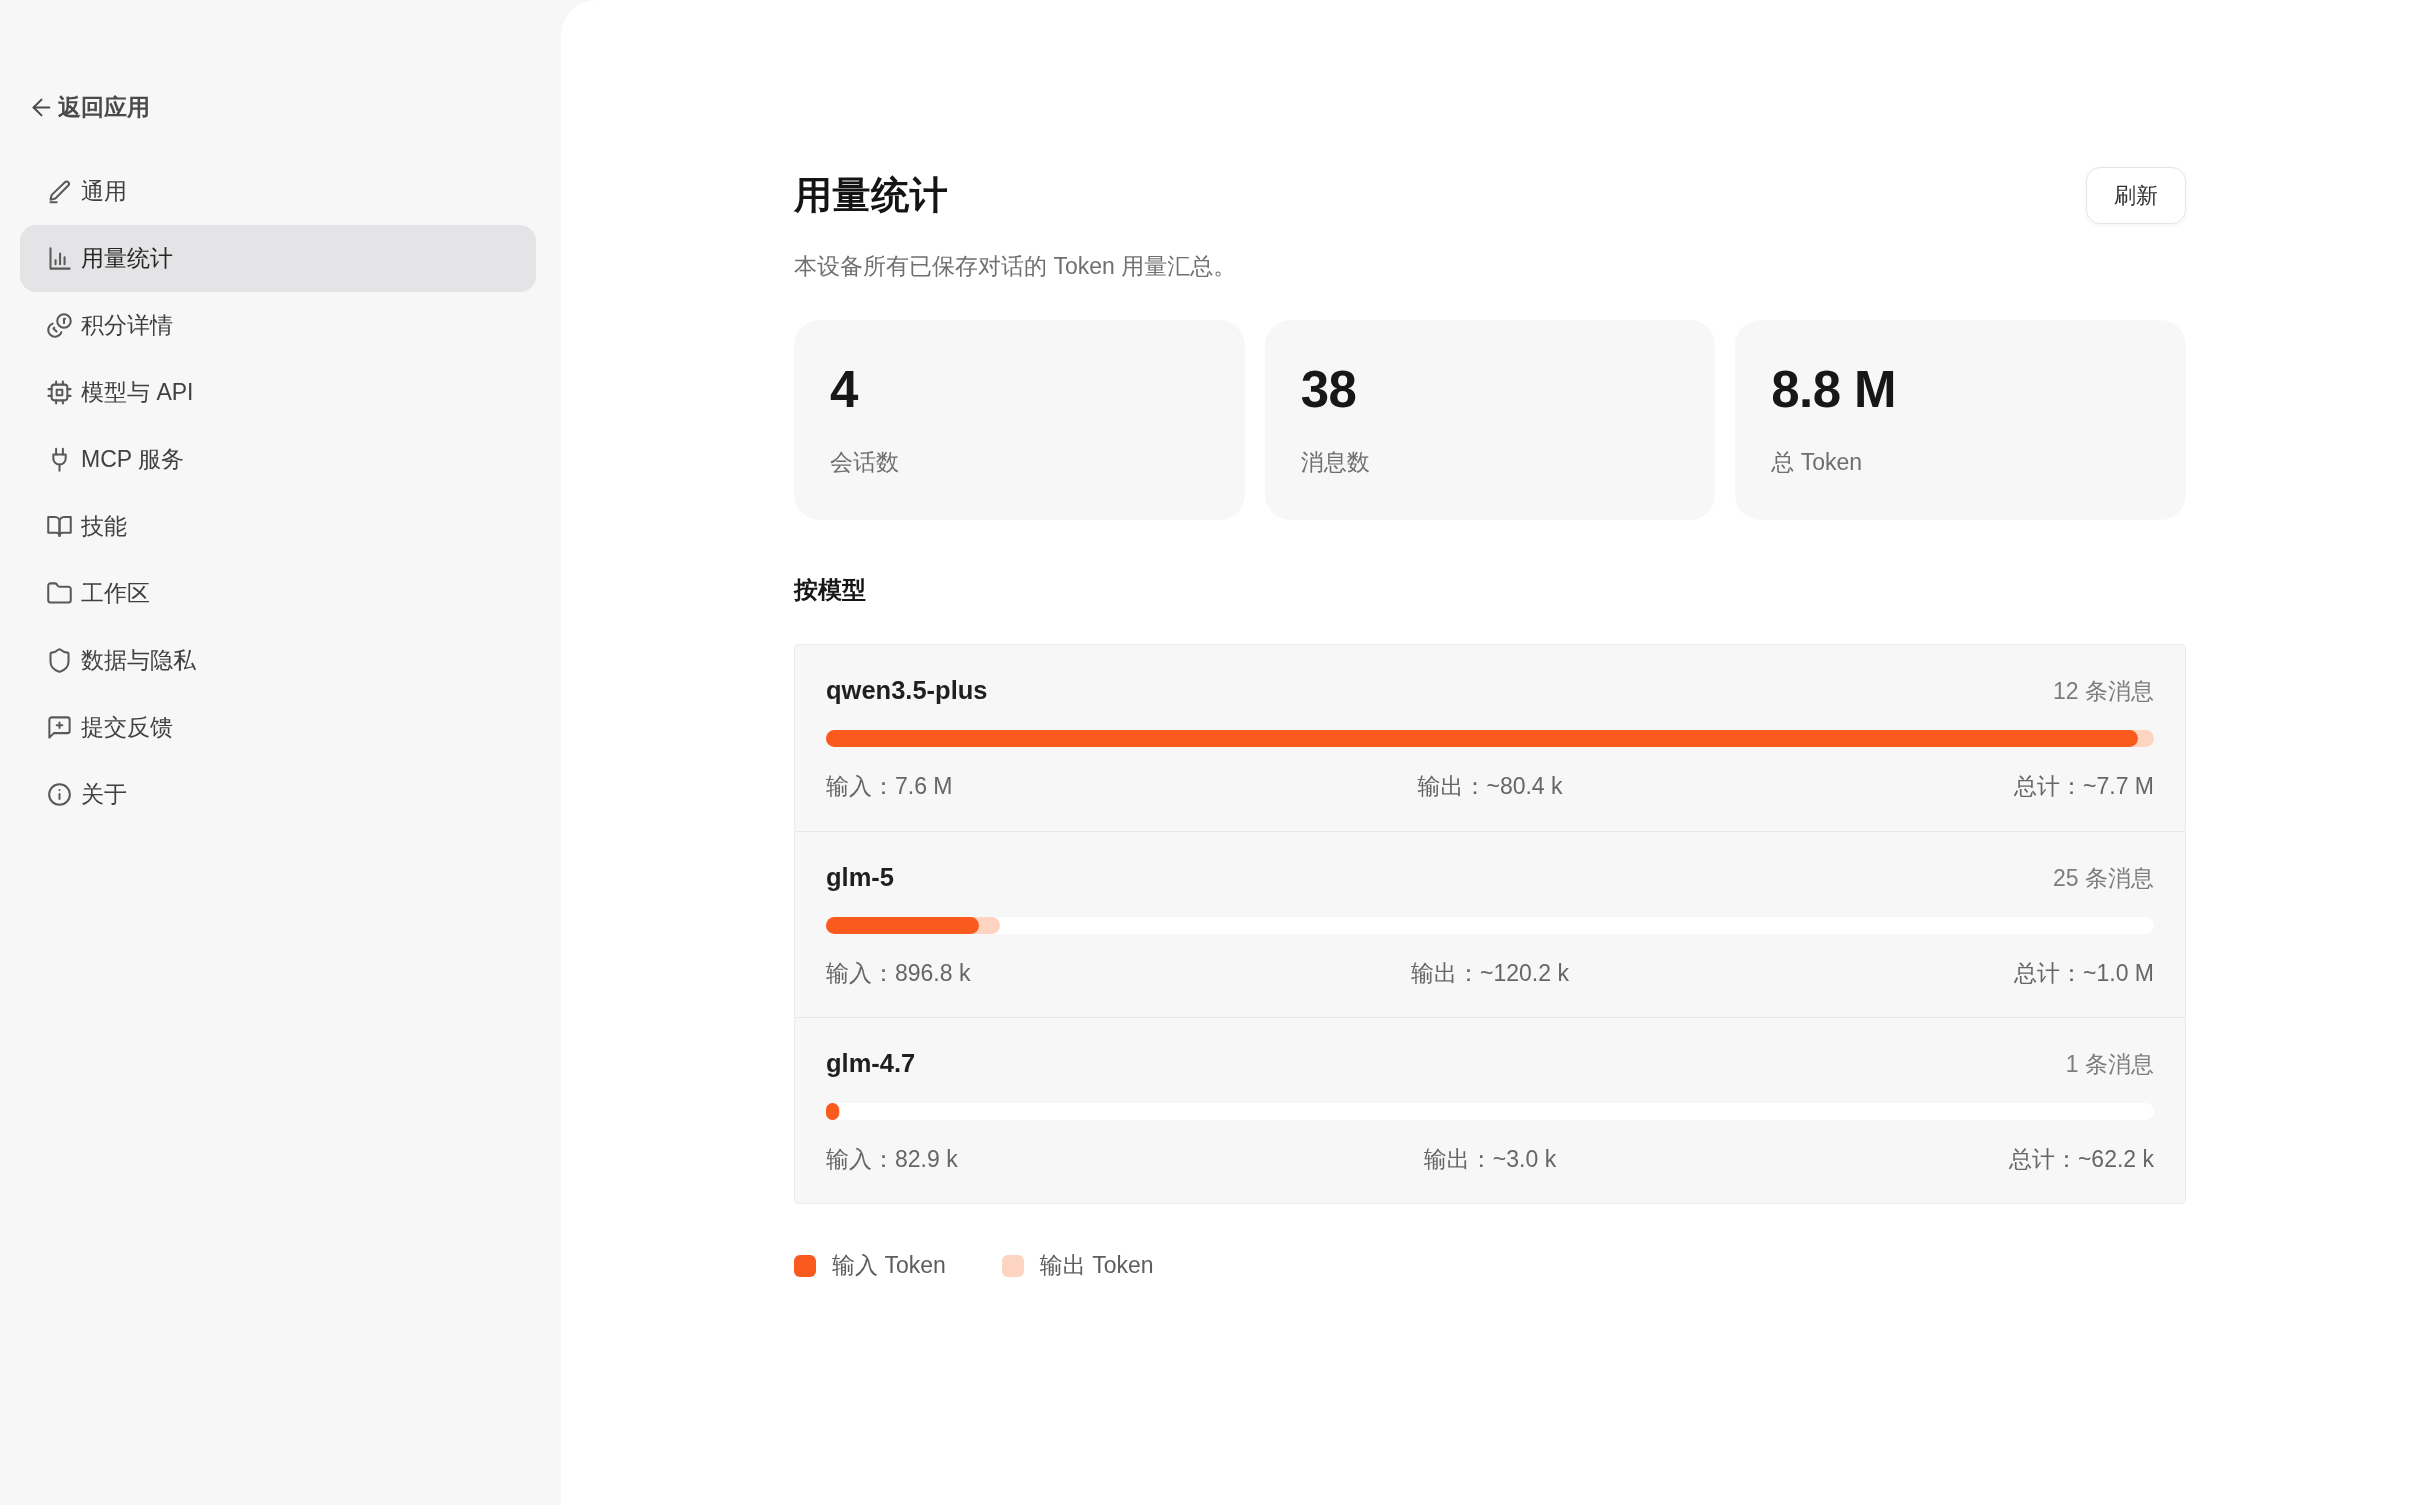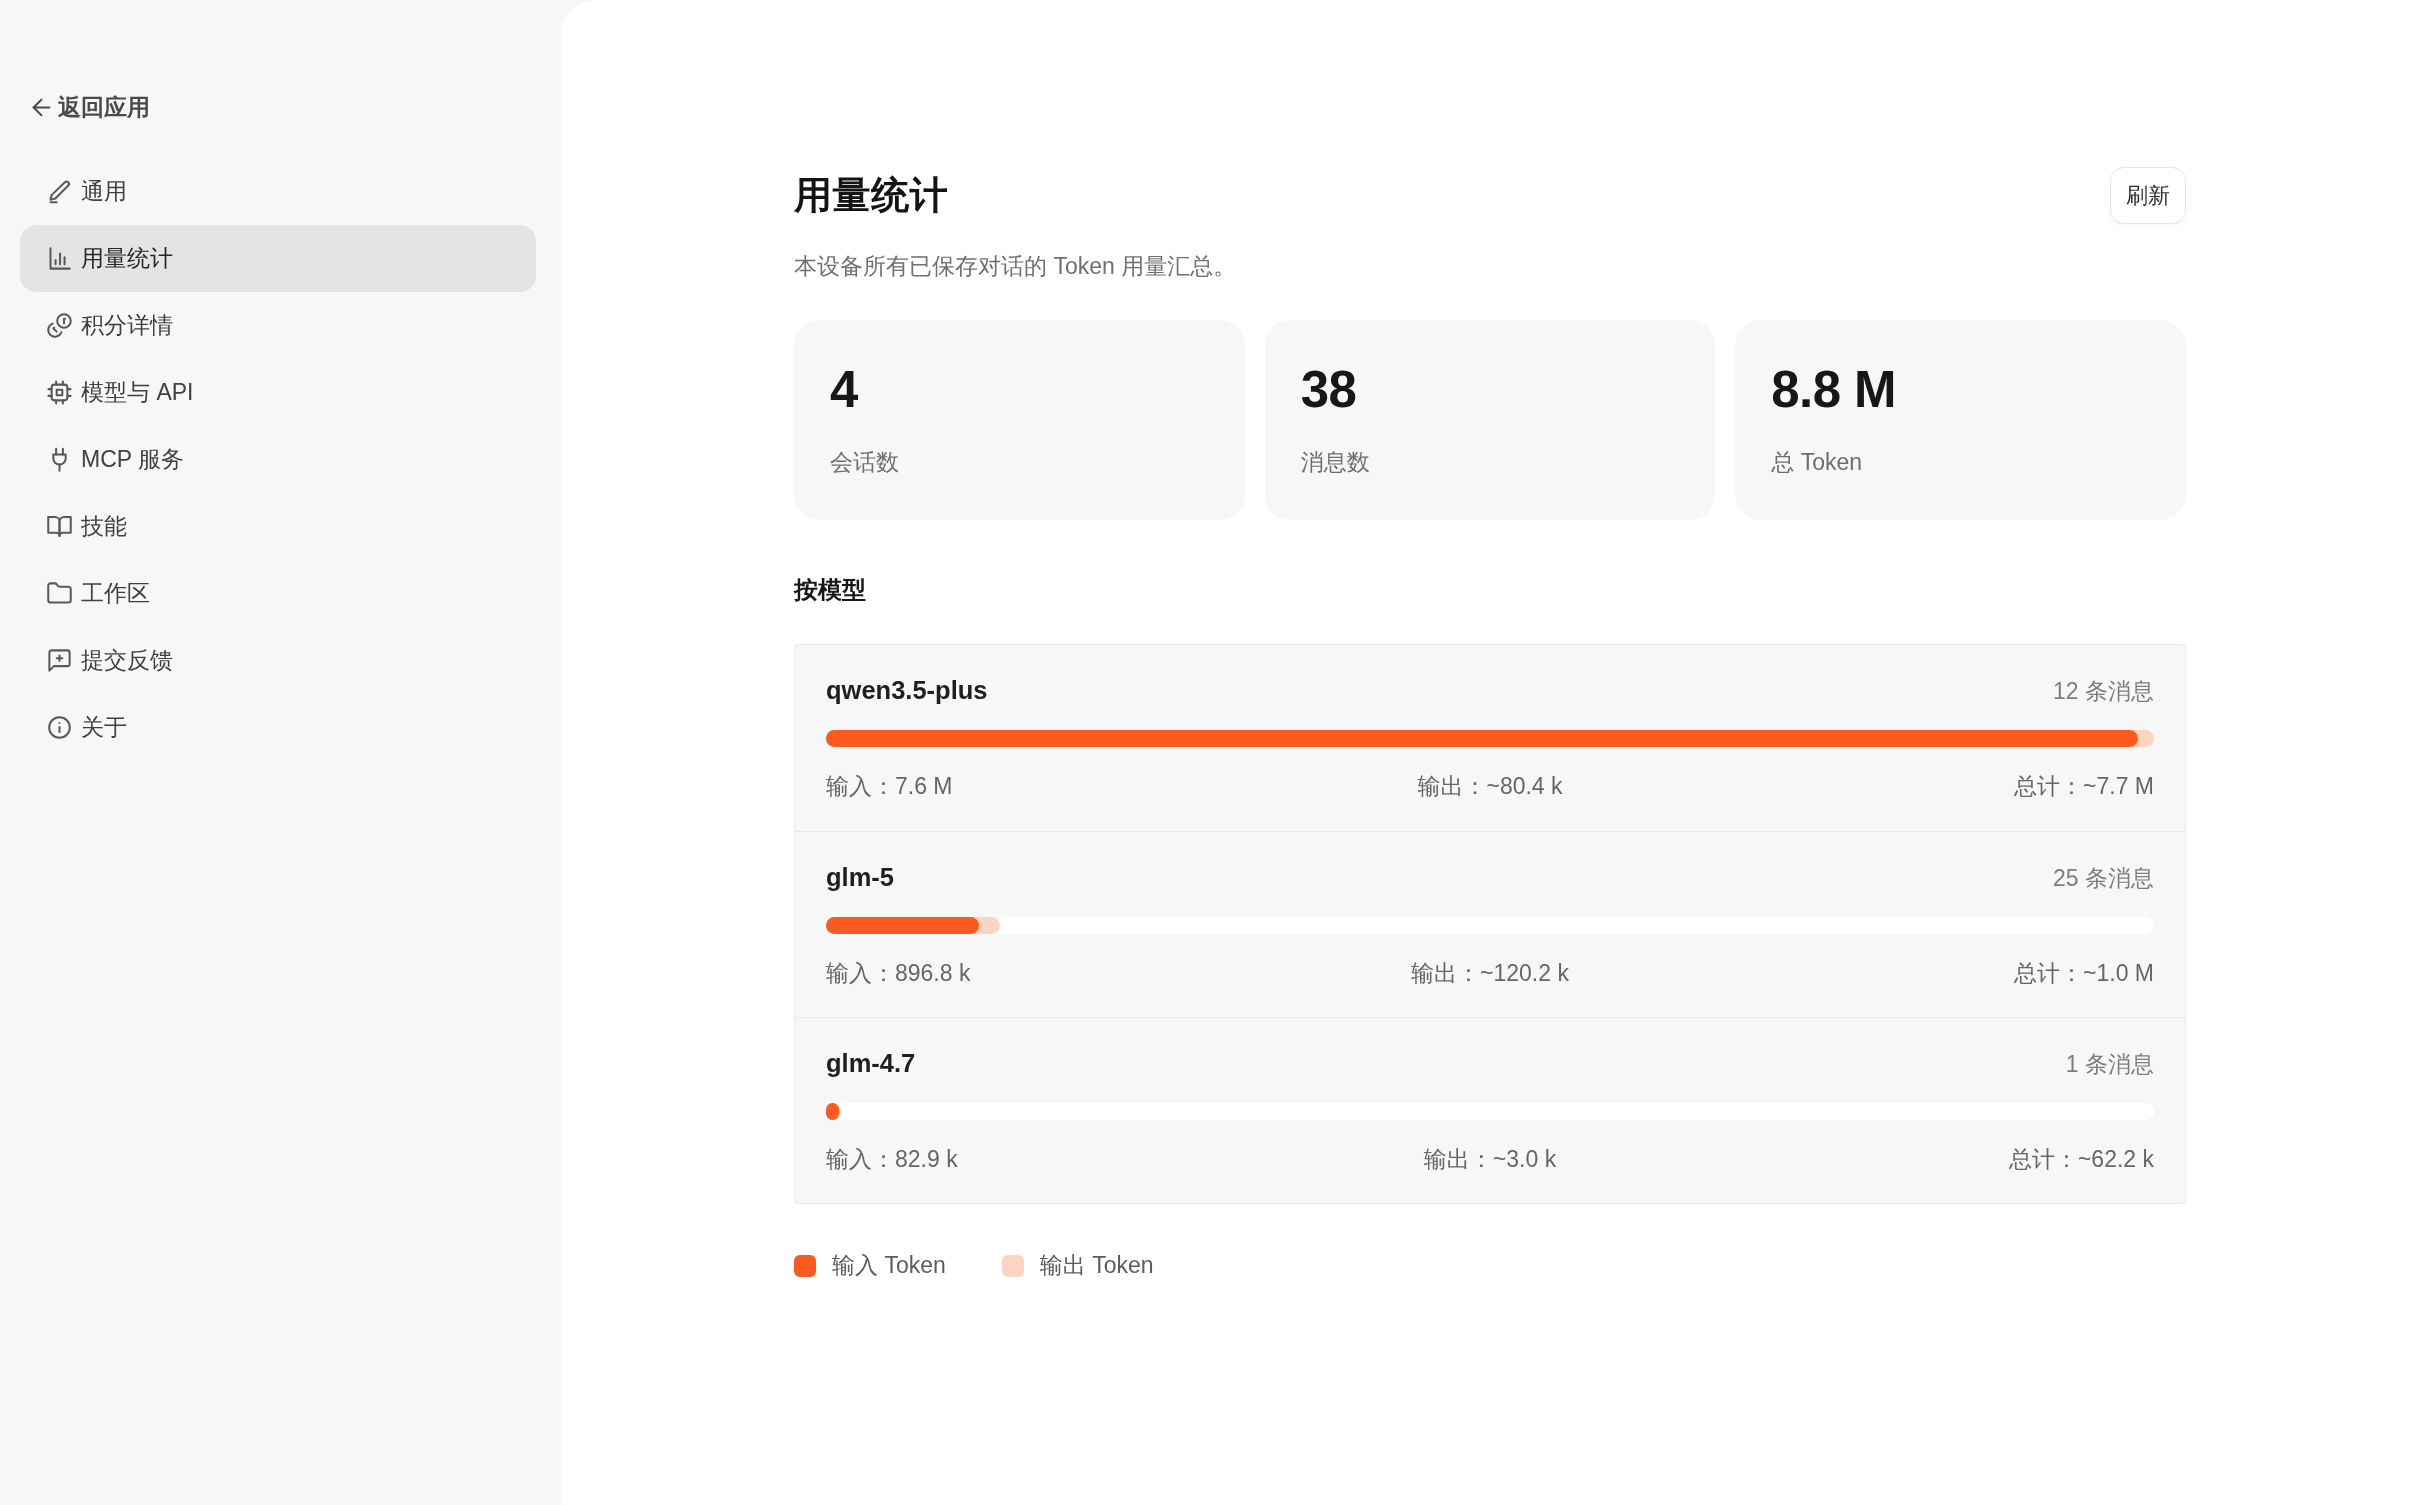--- a/index.html
+++ b/index.html
@@ -30,21 +30,21 @@
 
   
   .main {
     position: absolute; left: 561px; top: 0; right: 0; bottom: 0;
     background: #ffffff; border-top-left-radius: 36px;
   }
   .content { width: 1392px; margin-left: 233px; }
   .header-row { display: flex; justify-content: space-between; align-items: center; padding-top: 167px; }
   .page-title { font-size: 38px; font-weight: 700; color: #141414; letter-spacing: 0.6px; }
   .refresh-btn {
-    height: 57px; padding: 0 15px;
+    height: 57px; padding: 0 27px;
     background: #fff; border: 1.2px solid #e5e5e5; border-radius: 14px;
     font-size: 22px; color: #2e2e2e; cursor: pointer;
     box-shadow: 0 1.2px 4.6px rgba(0,0,0,0.04);
     font-family: inherit;
   }
   .subtitle { margin-top: 27px; font-size: 23px; color: #707070; }
 
   .cards { margin-top: 38px; display: flex; gap: 20px; }
   .card {
     flex: 1; height: 200px; background: #f7f7f8; border-radius: 25.5px;
@@ -141,20 +141,26 @@
       <span>技能</span>
     </div>
     <div class="nav-item">
       <svg class="ic" viewBox="0 0 24 24">
           <path d="M20 20a2 2 0 0 0 2-2V8a2 2 0 0 0-2-2h-7.9a2 2 0 0 1-1.69-.9L9.6 3.9A2 2 0 0 0 7.93 3H4a2 2 0 0 0-2 2v13a2 2 0 0 0 2 2Z"></path>
         </svg>
       <span>工作区</span>
     </div>
     <div class="nav-item">
       <svg class="ic" viewBox="0 0 24 24">
+          <path d="M20 13c0 5-3.5 7.5-7.66 8.95a1 1 0 0 1-.67-.01C7.5 20.5 4 18 4 13V6a1 1 0 0 1 1-1c2 0 4.5-1.2 6.24-2.72a1.17 1.17 0 0 1 1.52 0C14.51 3.81 17 5 19 5a1 1 0 0 1 1 1z"></path>
+        </svg>
+      <span>数据与隐私</span>
+    </div>
+    <div class="nav-item">
+      <svg class="ic" viewBox="0 0 24 24">
           <path d="M21 15a2 2 0 0 1-2 2H7l-4 4V5a2 2 0 0 1 2-2h14a2 2 0 0 1 2 2z"></path>
           <path d="M12 7.5v5"></path>
           <path d="M9.5 10h5"></path>
         </svg>
       <span>提交反馈</span>
     </div>
     <div class="nav-item">
       <svg class="ic" viewBox="0 0 24 24">
           <circle cx="12" cy="12" r="9.2"></circle>
           <path d="M12 8h.01"></path>

